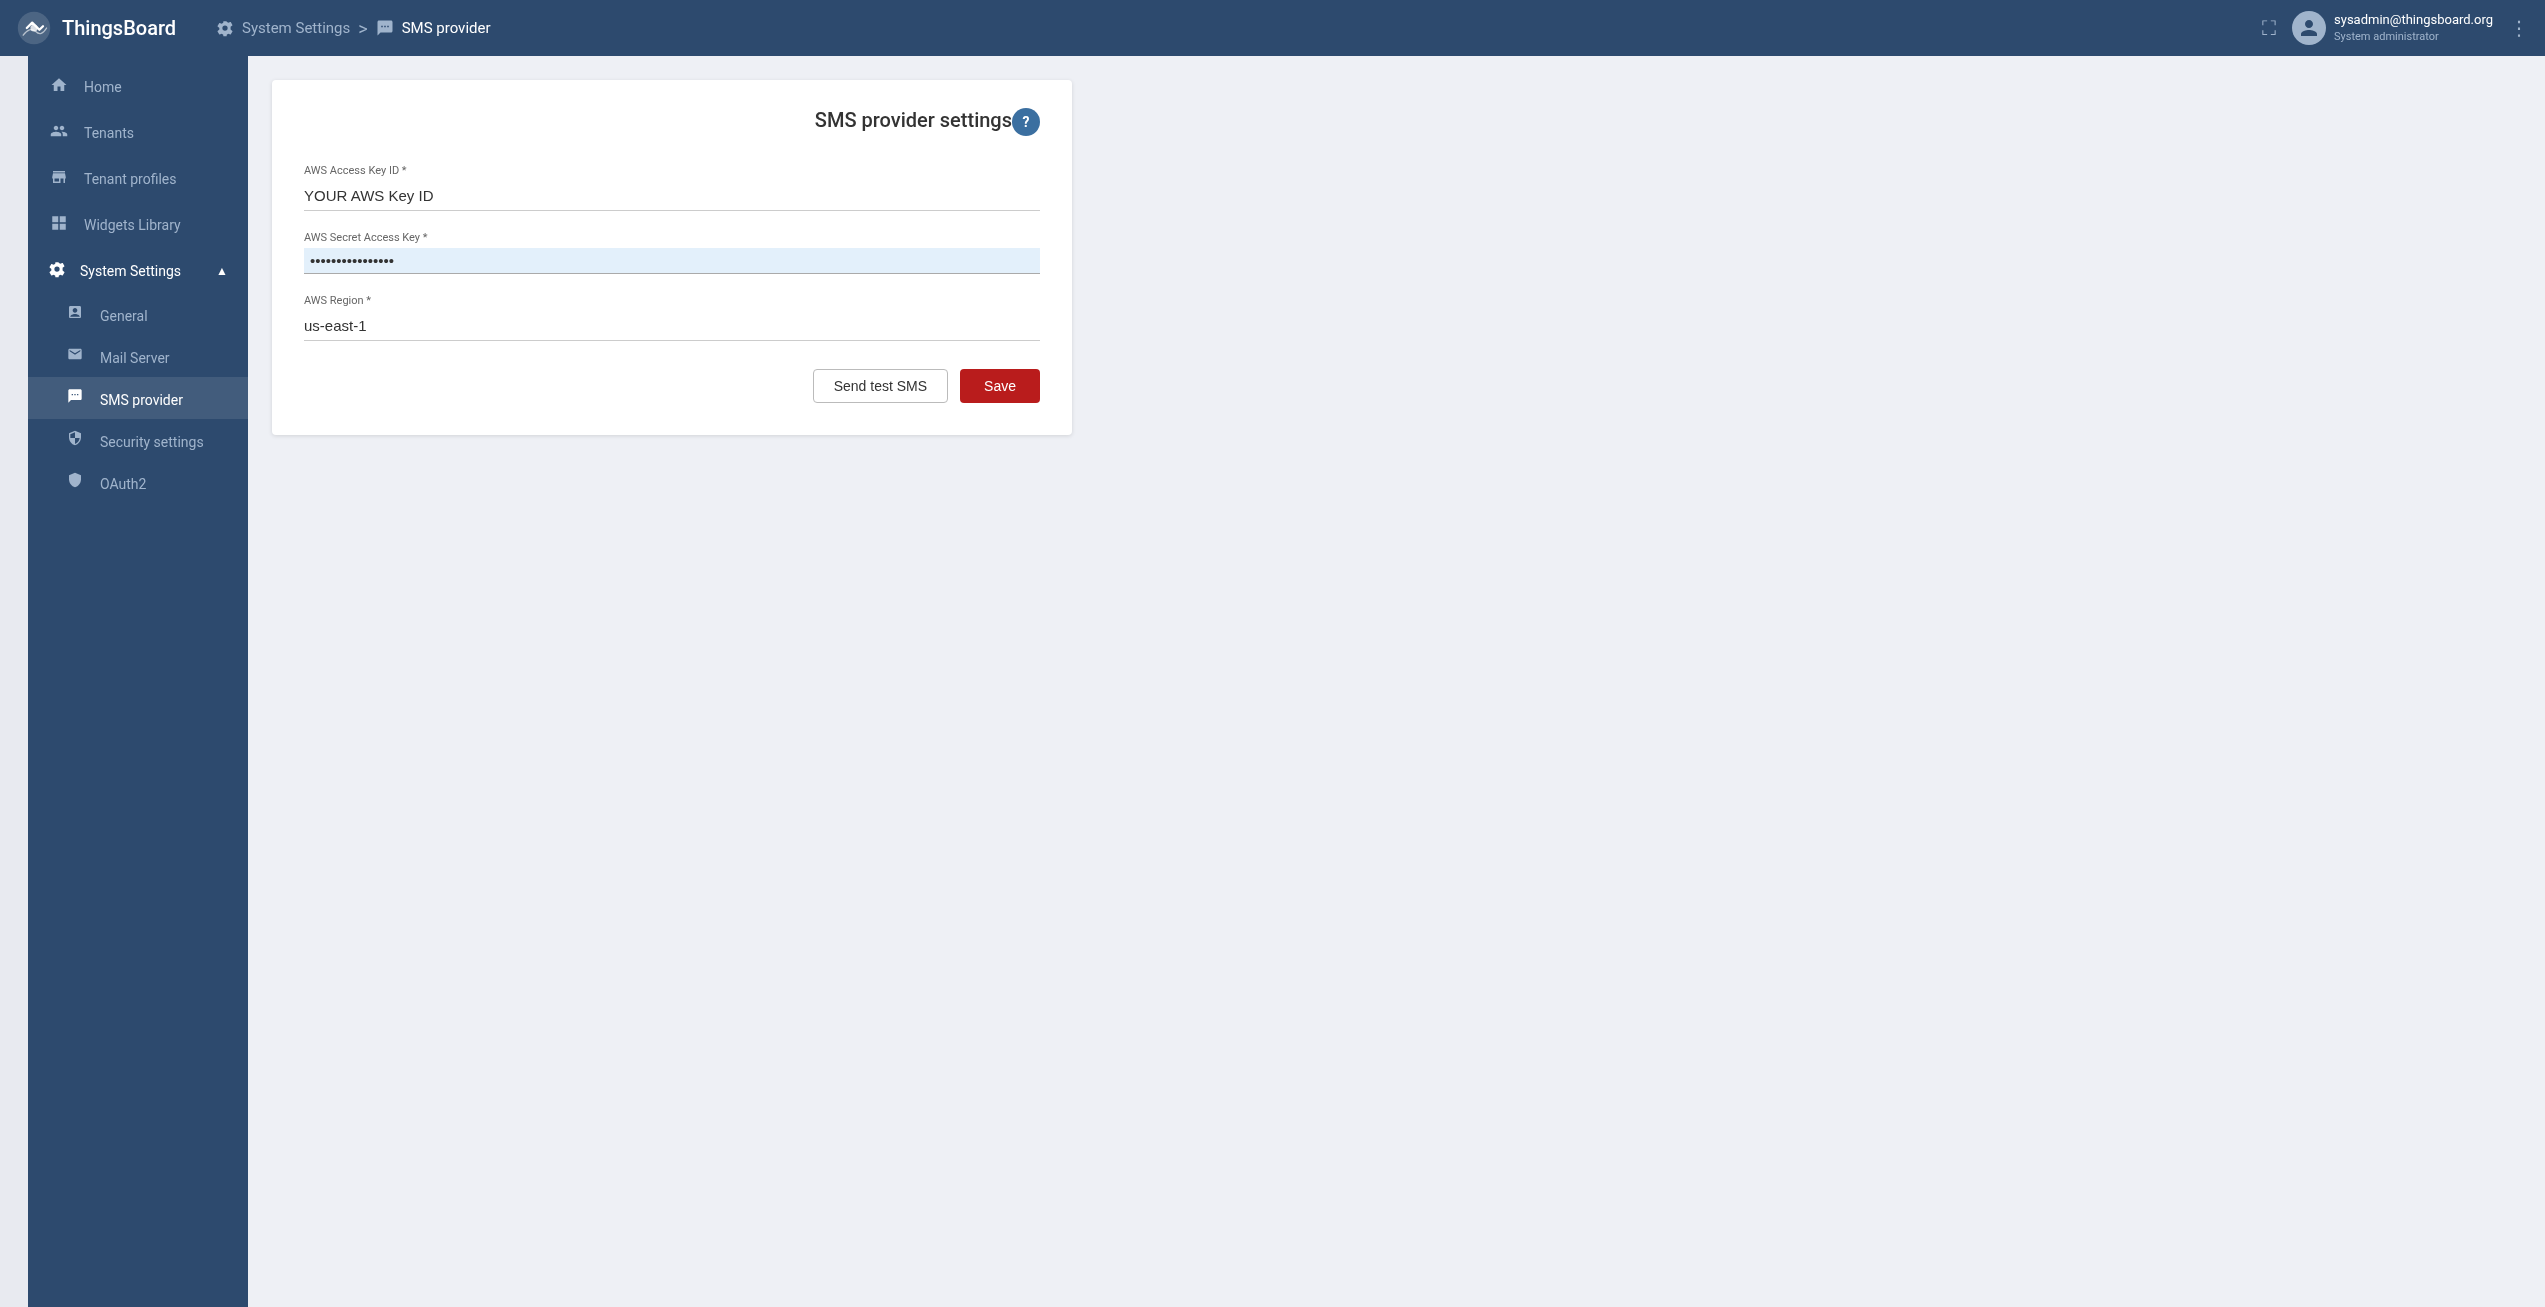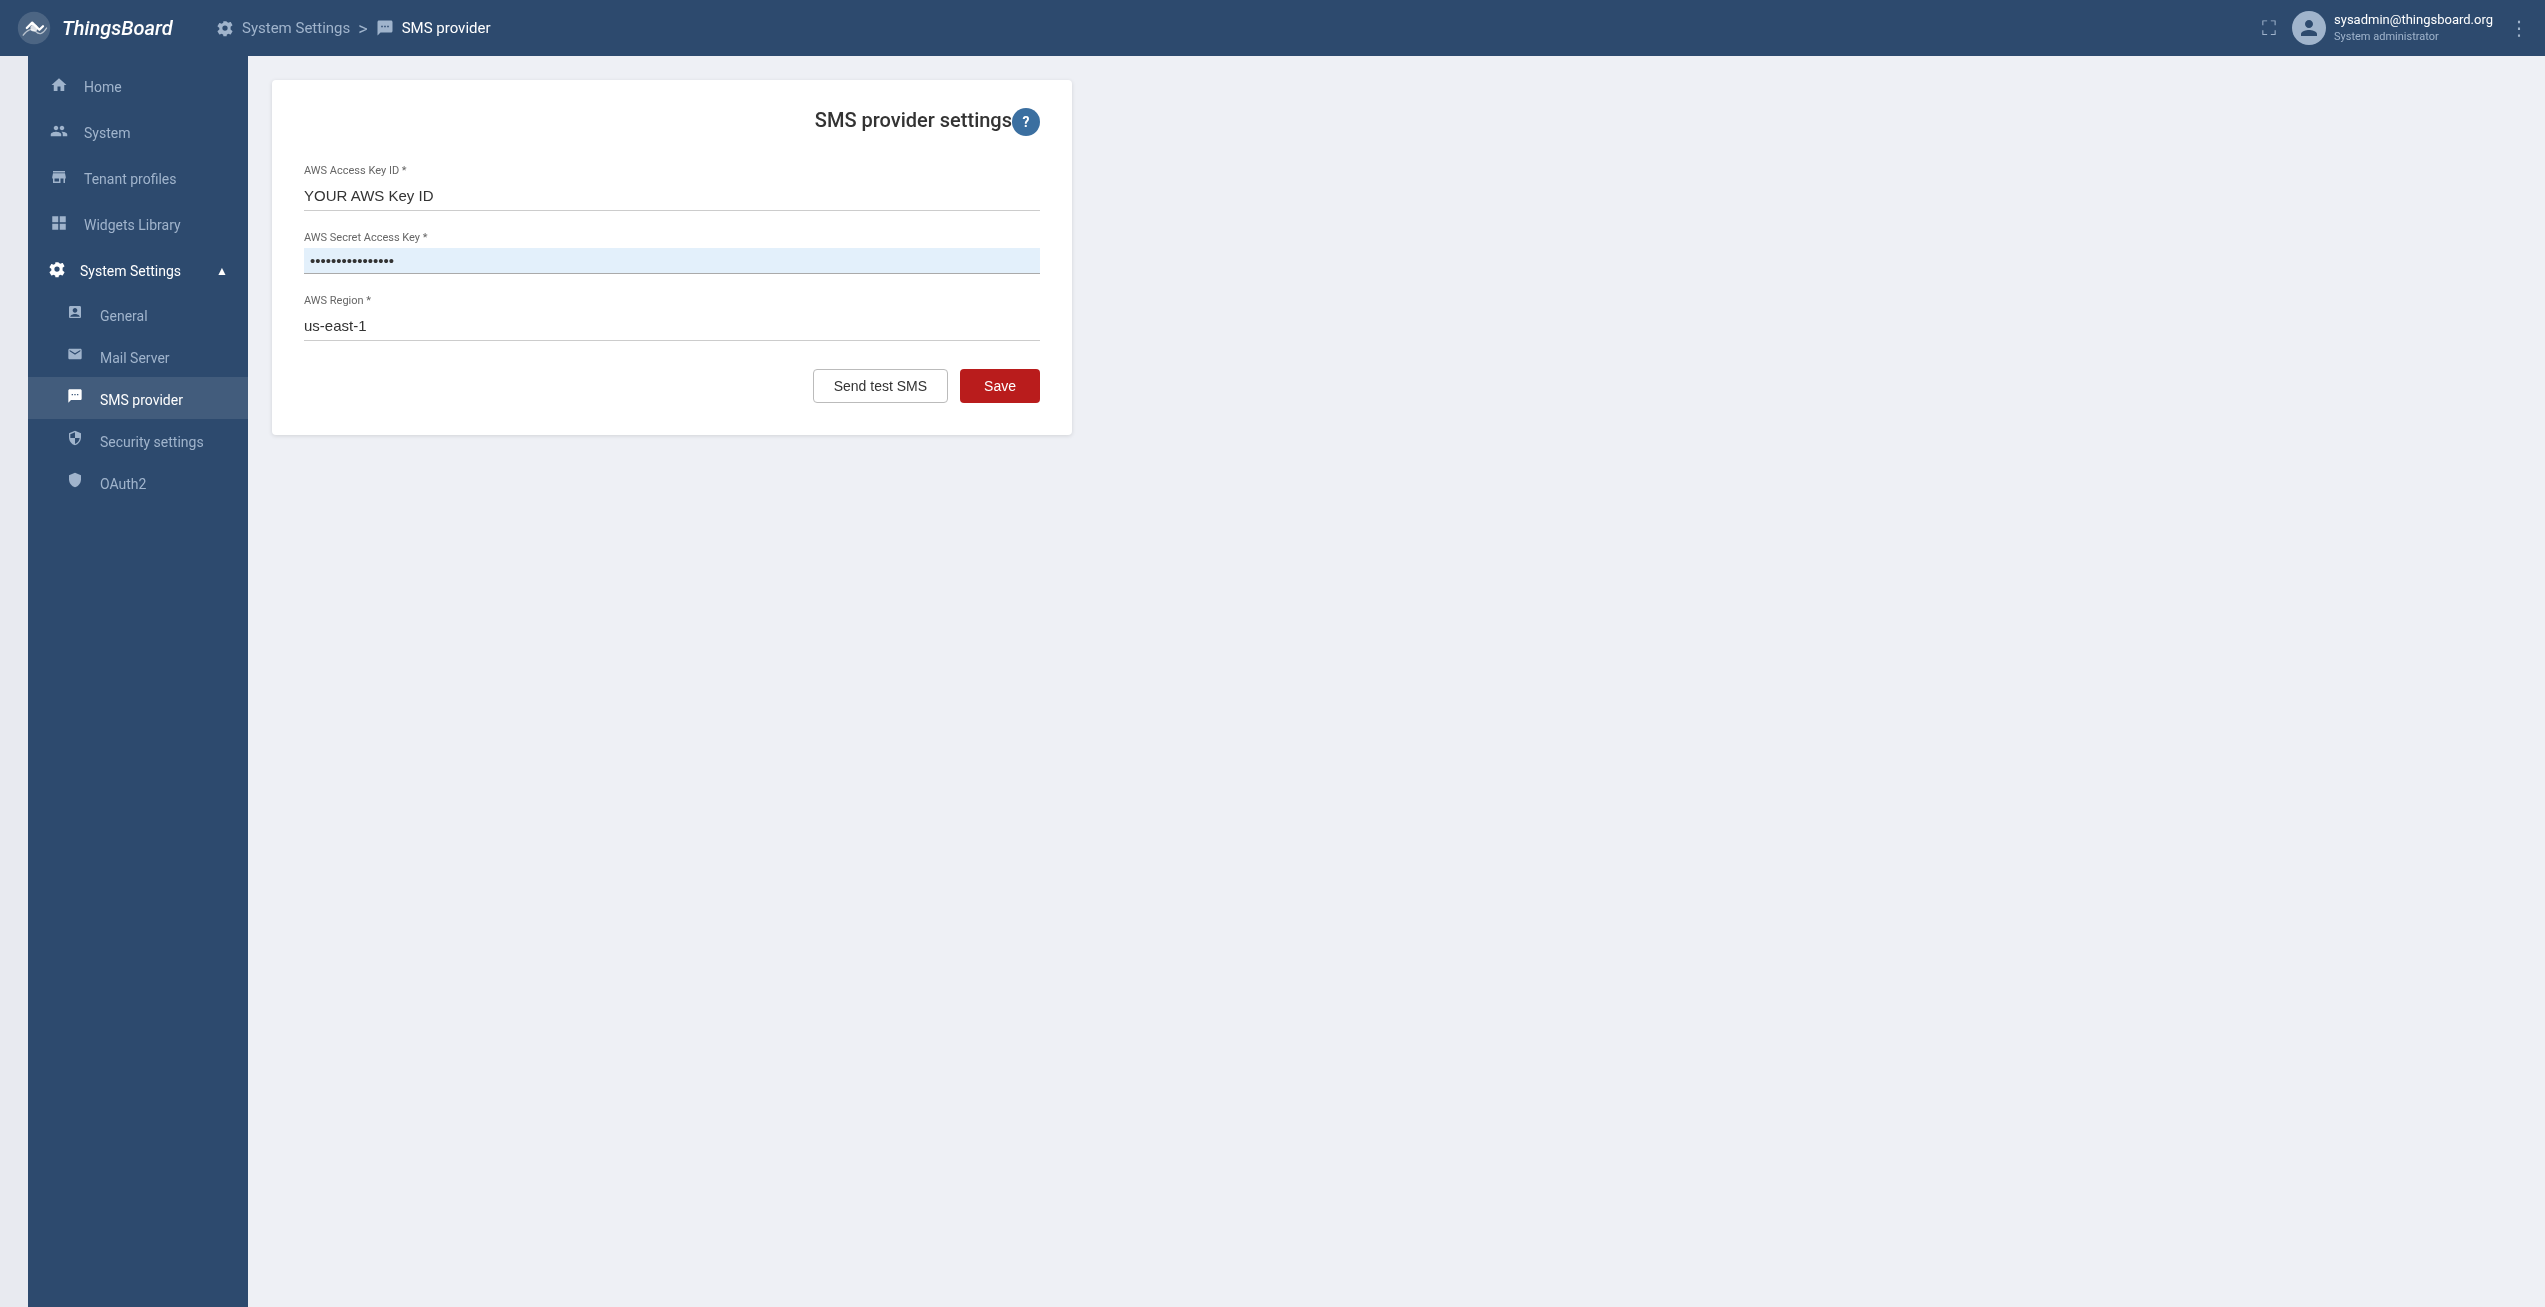--- a/index.html
+++ b/index.html
@@ -16,21 +16,20 @@
       position: relative;
     }
     .topbar-logo {
       display: flex;
       align-items: center;
       gap: 10px;
       color: #fff;
       font-size: 20px;
       font-weight: 500;
       min-width: 200px;
-      font-style: italic;
     }
     .topbar-logo-icon {
       width: 36px;
       height: 36px;
     }
     .topbar-breadcrumb {
       display: flex;
       align-items: center;
       gap: 8px;
       color: #a0b4cc;
@@ -326,21 +325,21 @@
           </svg>
       </span>
       <span>Home</span>
     </div>
     <div class="sidebar-item">
       <span class="icon">
         <svg width="18" height="18" viewBox="0 0 24 24" fill="#a0b4cc">
             <path d="M16 11c1.66 0 2.99-1.34 2.99-3S17.66 5 16 5c-1.66 0-3 1.34-3 3s1.34 3 3 3zm-8 0c1.66 0 2.99-1.34 2.99-3S9.66 5 8 5C6.34 5 5 6.34 5 8s1.34 3 3 3zm0 2c-2.33 0-7 1.17-7 3.5V19h14v-2.5c0-2.33-4.67-3.5-7-3.5zm8 0c-.29 0-.62.02-.97.05 1.16.84 1.97 1.97 1.97 3.45V19h6v-2.5c0-2.33-4.67-3.5-7-3.5z"></path>
           </svg>
       </span>
-      <span>System</span>
+      <span>Tenants</span>
     </div>
     <div class="sidebar-item">
       <span class="icon">
         <svg width="18" height="18" viewBox="0 0 24 24" fill="#a0b4cc">
             <path d="M20 4H4v2h16V4zm1 10v-2l-1-5H4l-1 5v2h1v6h10v-6h4v6h2v-6h1zm-9 4H6v-4h6v4z"></path>
           </svg>
       </span>
       <span>Tenant profiles</span>
     </div>
     <div class="sidebar-item">

